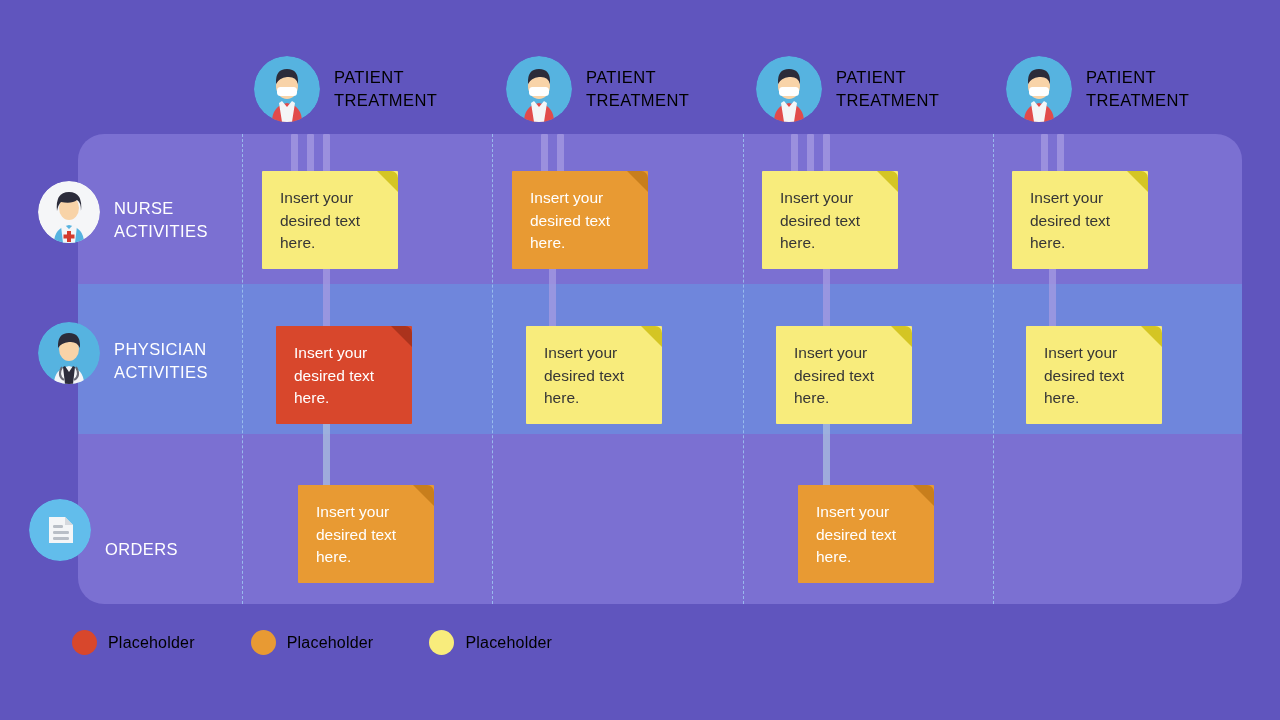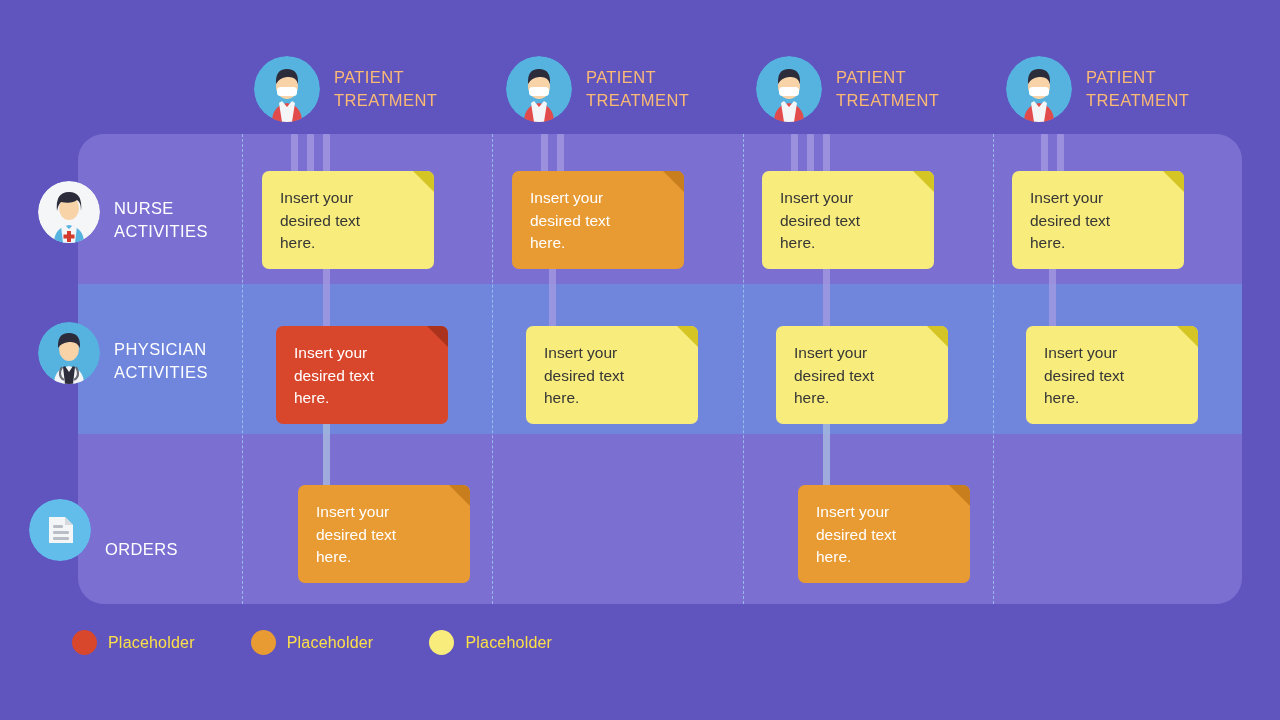--- a/index.html
+++ b/index.html
@@ -33,21 +33,21 @@
   }
   .avatar-circle {
     width: 66px;
     height: 66px;
     border-radius: 50%;
     position: relative;
     overflow: hidden;
     flex: 0 0 auto;
   }
   .col-header-label {
-    color: #fdba74;
+    color: #000000;
     font-size: 16.5px;
     line-height: 23px;
     letter-spacing: .4px;
     white-space: pre-line;
     font-weight: 400;
   }
 
   
   #panel {
     position: absolute;
@@ -108,24 +108,24 @@
     background: #a79ce2;
     opacity: .72;
     z-index: 2;
     border-radius: 1px;
   }
   .connector.on-blue { background: #a8badf; opacity: .8; }
 
   
   .note {
     position: absolute;
-    width: 172px;
+    width: 136px;
     box-sizing: border-box;
     padding: 16px 14px 14px 18px;
-    border-radius: 7px;
+    border-radius: 1px;
     z-index: 5;
     font-size: 15.5px;
     line-height: 22.5px;
   }
   .note .note-text { display: block; white-space: pre-line; }
   .note .fold {
     position: absolute;
     top: 0;
     right: 0;
     width: 21px;
@@ -154,21 +154,21 @@
     gap: 11px;
     margin-right: 56px;
   }
   .legend-dot {
     width: 25px;
     height: 25px;
     border-radius: 50%;
     flex: 0 0 auto;
   }
   .legend-label {
-    color: #fde047;
+    color: #000000;
     font-size: 16px;
     letter-spacing: .2px;
   }
 </style>
 </head>
 <body>
 
 <div id="canvas">
 
   <div class="col-header" style="left:254px;">

